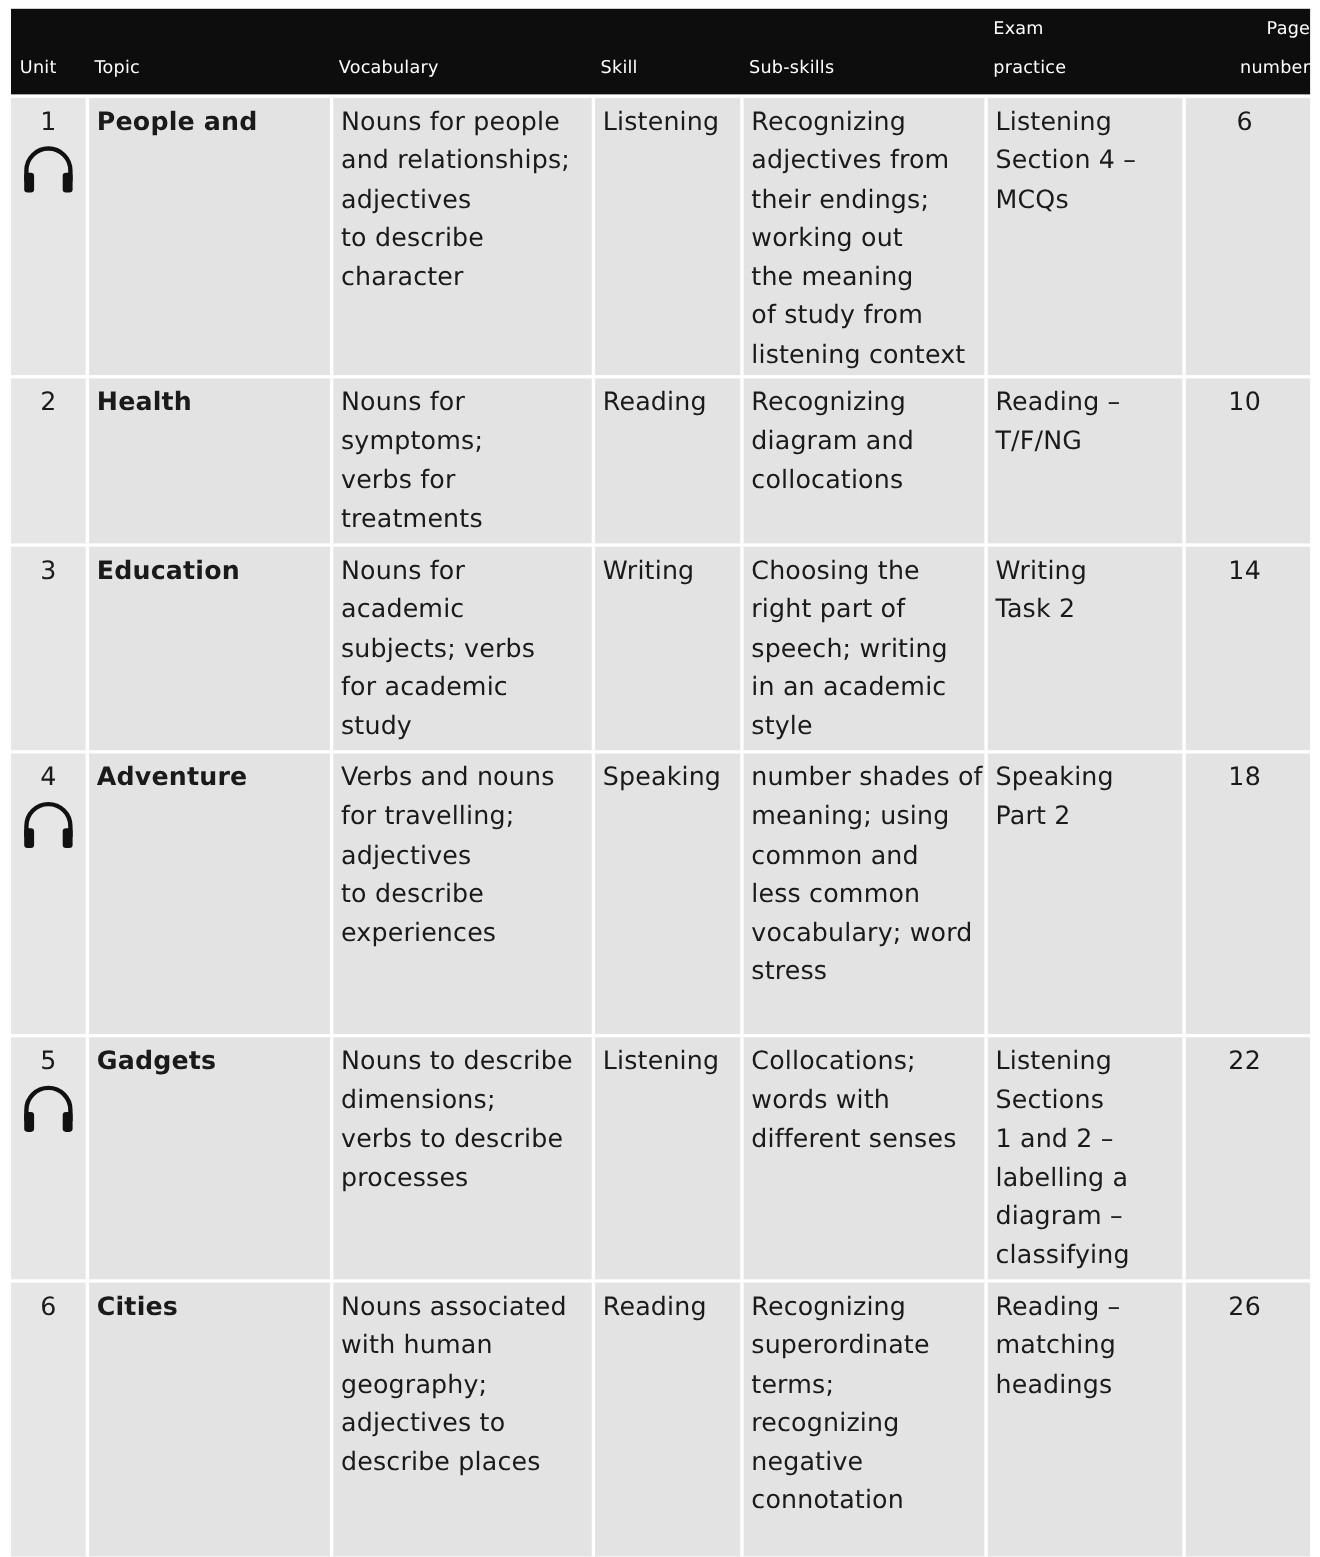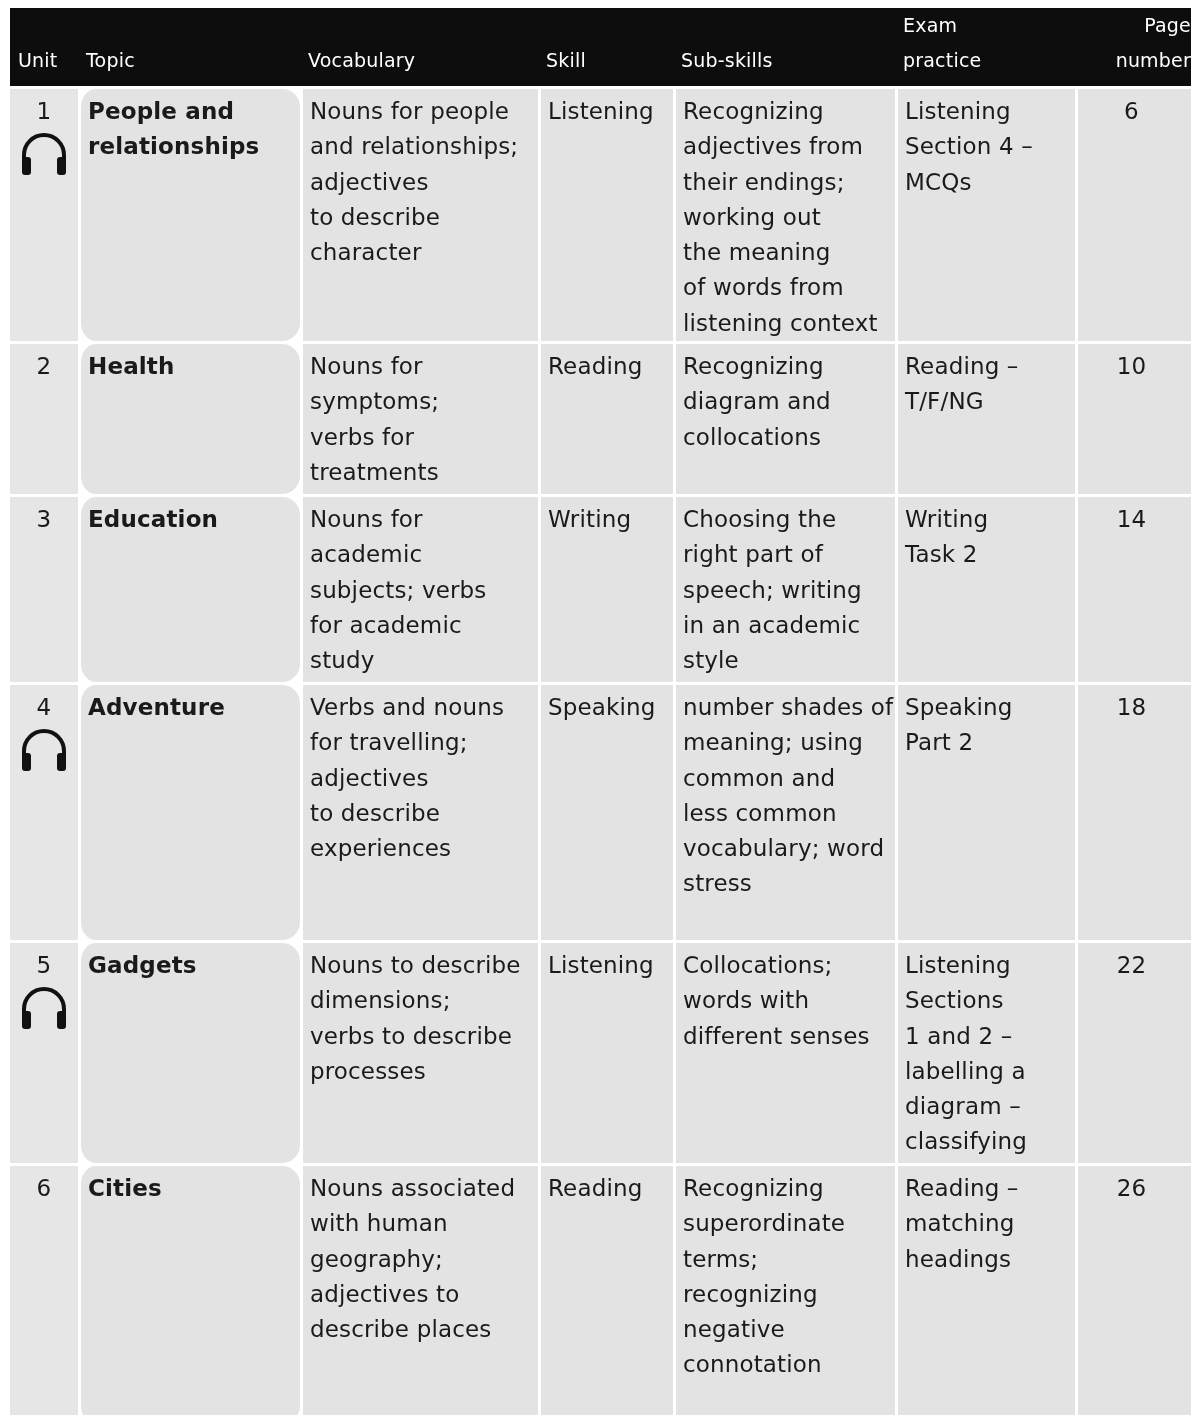--- a/index.html
+++ b/index.html
@@ -26,21 +26,21 @@
       grid-template-columns: 68px 222px 238px 135px 222px 180px 116px;
       column-gap: 0;
     }
     .header-row {
       background: #0d0d0d;
       height: 78px;
       align-items: end;
     }
     .hcell {
       color: #ffffff;
-      font-size: 19px;
+      font-size: 16px;
       line-height: 35px;
       padding: 0 0 16px 8px;
       letter-spacing: 0.2px;
       white-space: normal;
     }
     .hcell.unit { padding-left: 8px; }
     .hcell.page { padding-left: 6px; text-align: right; }
     .body-row {
       border-top: 3px solid #ffffff;
     }
@@ -55,21 +55,20 @@
     }
     .cell:first-child { border-left: none; }
     .cell.unit {
       text-align: center;
       padding: 5px 0 0 0;
       background: #e6e6e6;
     }
     .cell.topic {
       font-weight: bold;
       font-family: "DejaVu Sans", "Liberation Sans", sans-serif;
-      border-radius: 18px;
     }
     .cell.page {
       text-align: center;
       padding-left: 0;
       padding-right: 6px;
     }
     .line { display: block; white-space: nowrap; }
     .headphones {
       display: block;
       width: 52px;
@@ -113,39 +112,38 @@
         <div class="cell unit">
           <span class="unit-num">1</span>
           <svg class="headphones" viewBox="0 0 52 46">
             <path d="M6 34 V24 A20 20 0 0 1 46 24 V34" fill="none" stroke="#111" stroke-width="4"></path>
             <rect x="4" y="26" width="9" height="18" rx="3" fill="#111"></rect>
             <rect x="39" y="26" width="9" height="18" rx="3" fill="#111"></rect>
           </svg>
         </div>
         <div class="cell topic">
           <span class="line">People and</span>
-          <span class="line">relationships</span>
         </div>
         <div class="cell vocabulary">
           <span class="line">Nouns for people</span>
           <span class="line">and relationships;</span>
           <span class="line">adjectives</span>
           <span class="line">to describe</span>
           <span class="line">character</span>
         </div>
         <div class="cell skill">
           <span class="line">Listening</span>
         </div>
         <div class="cell subskills">
           <span class="line">Recognizing</span>
           <span class="line">adjectives from</span>
           <span class="line">their endings;</span>
           <span class="line">working out</span>
           <span class="line">the meaning</span>
-          <span class="line">of words from</span>
+          <span class="line">of study from</span>
           <span class="line">listening context</span>
         </div>
         <div class="cell exam">
           <span class="line">Listening</span>
           <span class="line">Section 4 –</span>
           <span class="line">MCQs</span>
         </div>
         <div class="cell page">
           <span class="line">6</span>
         </div>

